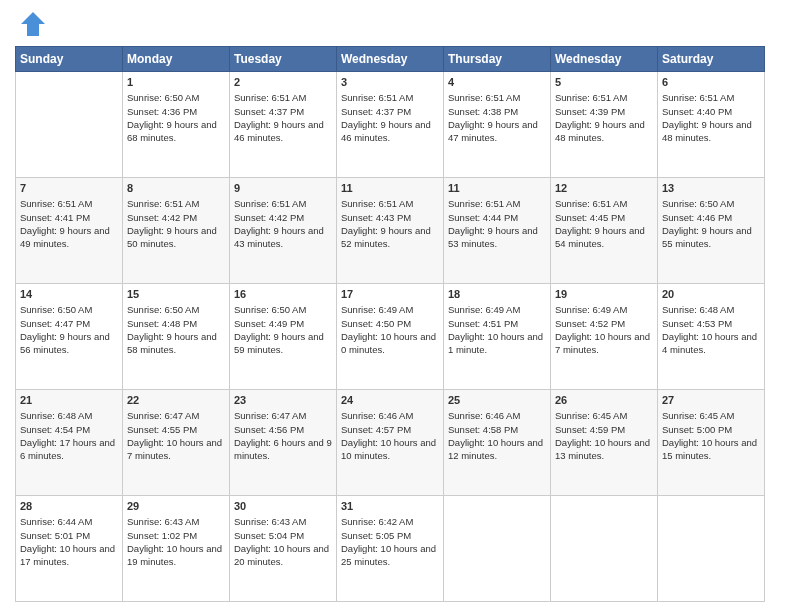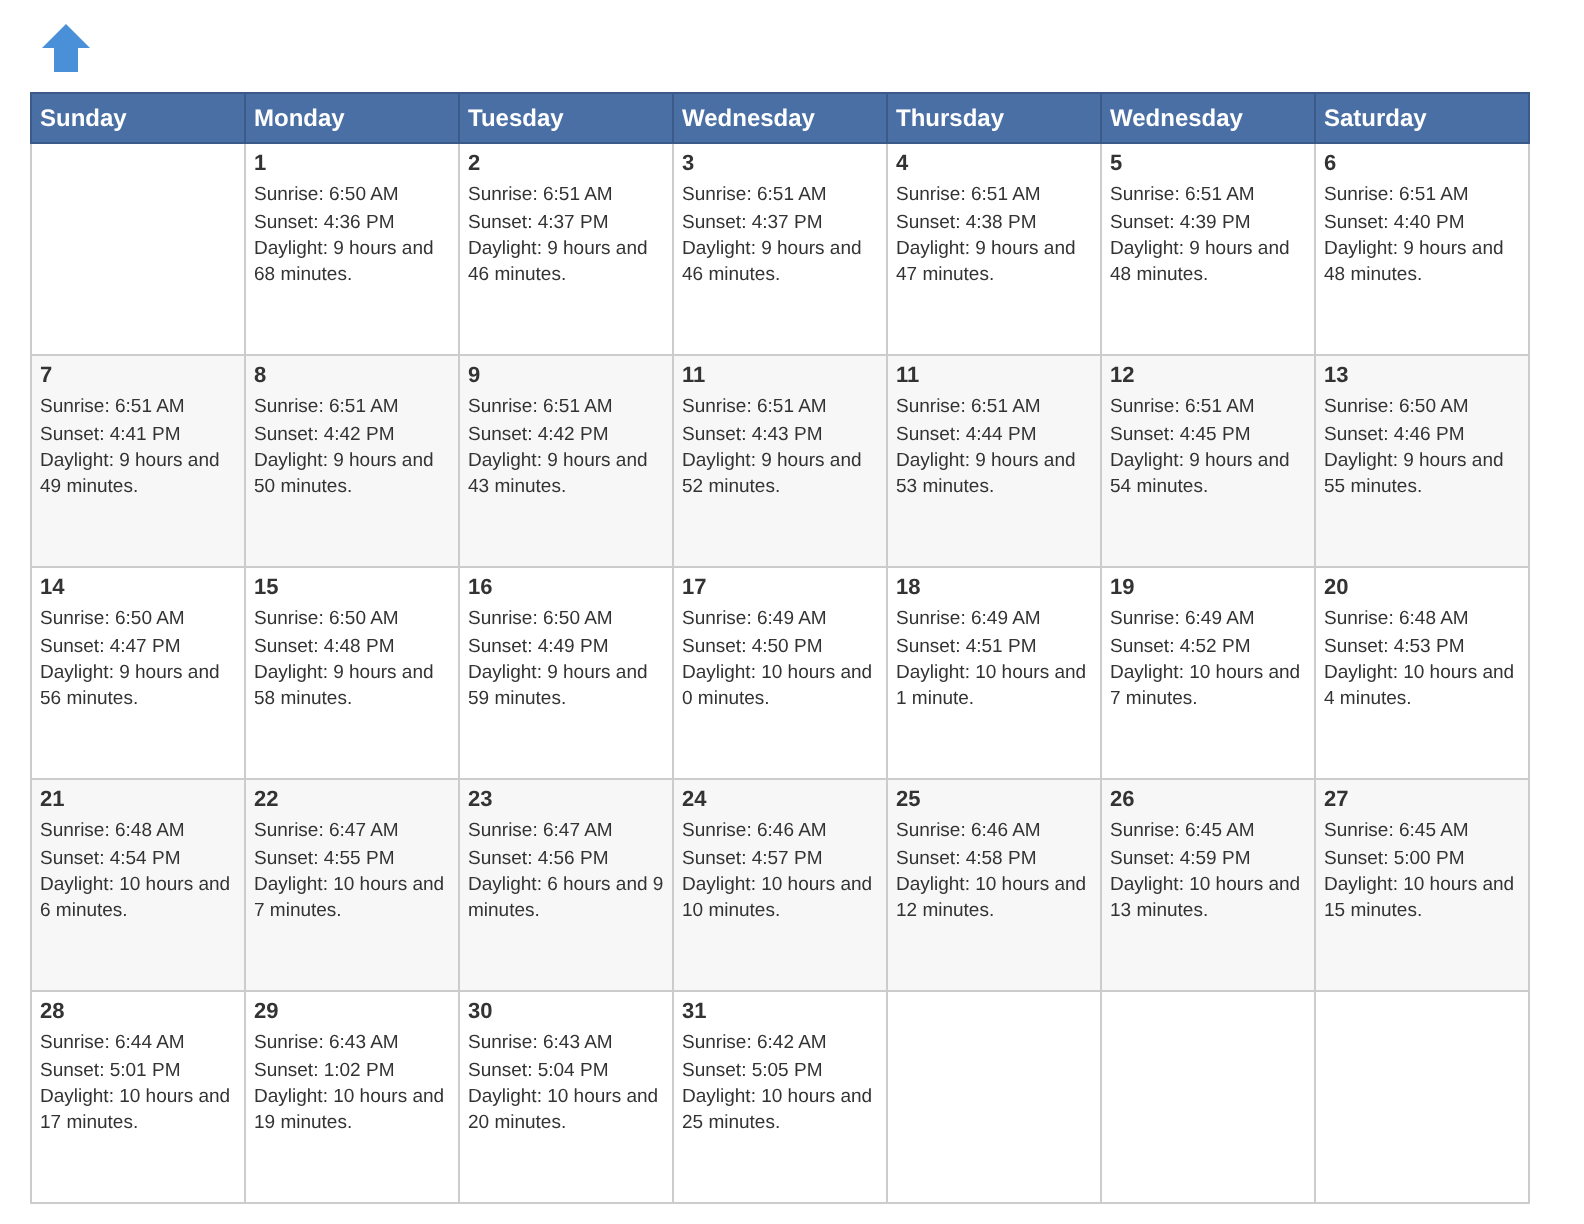--- a/index.html
+++ b/index.html
@@ -159,21 +159,21 @@
         <tr>
           <td><span class="day-num">14</span><span>Sunrise: 6:50 AM</span><br><span>Sunset: 4:47 PM</span><br><span>Daylight: 9 hours and 56 minutes.</span></td>
           <td><span class="day-num">15</span><span>Sunrise: 6:50 AM</span><br><span>Sunset: 4:48 PM</span><br><span>Daylight: 9 hours and 58 minutes.</span></td>
           <td><span class="day-num">16</span><span>Sunrise: 6:50 AM</span><br><span>Sunset: 4:49 PM</span><br><span>Daylight: 9 hours and 59 minutes.</span></td>
           <td><span class="day-num">17</span><span>Sunrise: 6:49 AM</span><br><span>Sunset: 4:50 PM</span><br><span>Daylight: 10 hours and 0 minutes.</span></td>
           <td><span class="day-num">18</span><span>Sunrise: 6:49 AM</span><br><span>Sunset: 4:51 PM</span><br><span>Daylight: 10 hours and 1 minute.</span></td>
           <td><span class="day-num">19</span><span>Sunrise: 6:49 AM</span><br><span>Sunset: 4:52 PM</span><br><span>Daylight: 10 hours and 7 minutes.</span></td>
           <td><span class="day-num">20</span><span>Sunrise: 6:48 AM</span><br><span>Sunset: 4:53 PM</span><br><span>Daylight: 10 hours and 4 minutes.</span></td>
         </tr>
         <tr>
-          <td><span class="day-num">21</span><span>Sunrise: 6:48 AM</span><br><span>Sunset: 4:54 PM</span><br><span>Daylight: 10 hours and 6 minutes.</span></td>
+          <td><span class="day-num">21</span><span>Sunrise: 6:48 AM</span><br><span>Sunset: 4:54 PM</span><br><span>Daylight: 17 hours and 6 minutes.</span></td>
           <td><span class="day-num">22</span><span>Sunrise: 6:47 AM</span><br><span>Sunset: 4:55 PM</span><br><span>Daylight: 10 hours and 7 minutes.</span></td>
           <td><span class="day-num">23</span><span>Sunrise: 6:47 AM</span><br><span>Sunset: 4:56 PM</span><br><span>Daylight: 6 hours and 9 minutes.</span></td>
           <td><span class="day-num">24</span><span>Sunrise: 6:46 AM</span><br><span>Sunset: 4:57 PM</span><br><span>Daylight: 10 hours and 10 minutes.</span></td>
           <td><span class="day-num">25</span><span>Sunrise: 6:46 AM</span><br><span>Sunset: 4:58 PM</span><br><span>Daylight: 10 hours and 12 minutes.</span></td>
           <td><span class="day-num">26</span><span>Sunrise: 6:45 AM</span><br><span>Sunset: 4:59 PM</span><br><span>Daylight: 10 hours and 13 minutes.</span></td>
           <td><span class="day-num">27</span><span>Sunrise: 6:45 AM</span><br><span>Sunset: 5:00 PM</span><br><span>Daylight: 10 hours and 15 minutes.</span></td>
         </tr>
         <tr>
           <td><span class="day-num">28</span><span>Sunrise: 6:44 AM</span><br><span>Sunset: 5:01 PM</span><br><span>Daylight: 10 hours and 17 minutes.</span></td>
           <td><span class="day-num">29</span><span>Sunrise: 6:43 AM</span><br><span>Sunset: 1:02 PM</span><br><span>Daylight: 10 hours and 19 minutes.</span></td>

